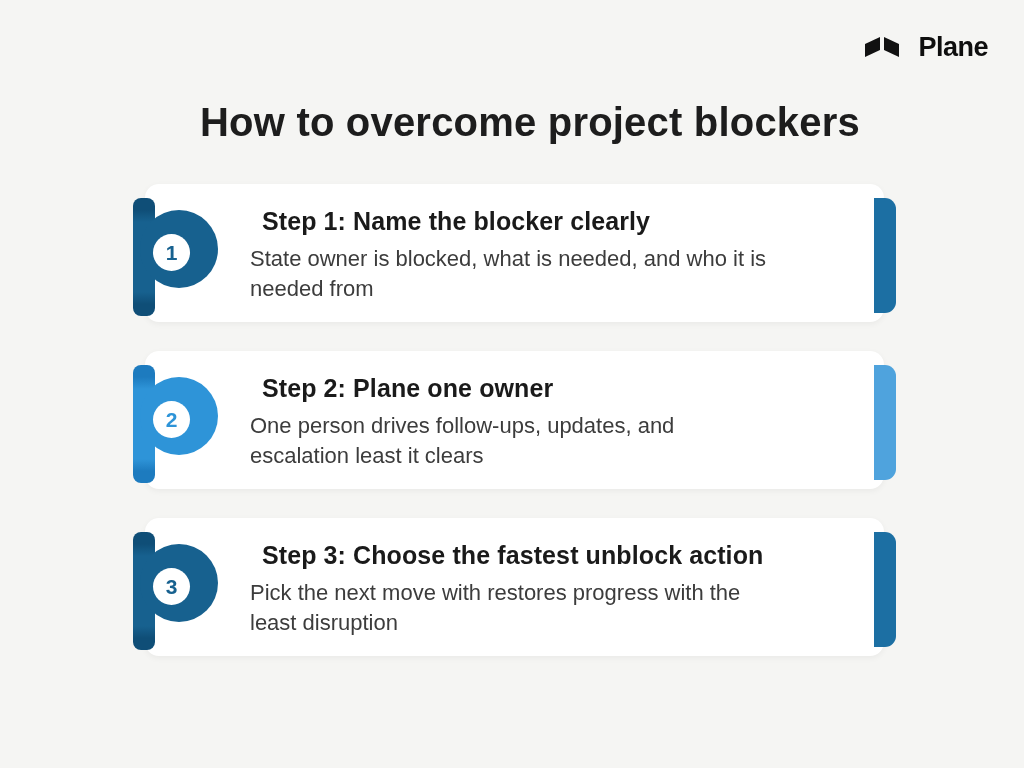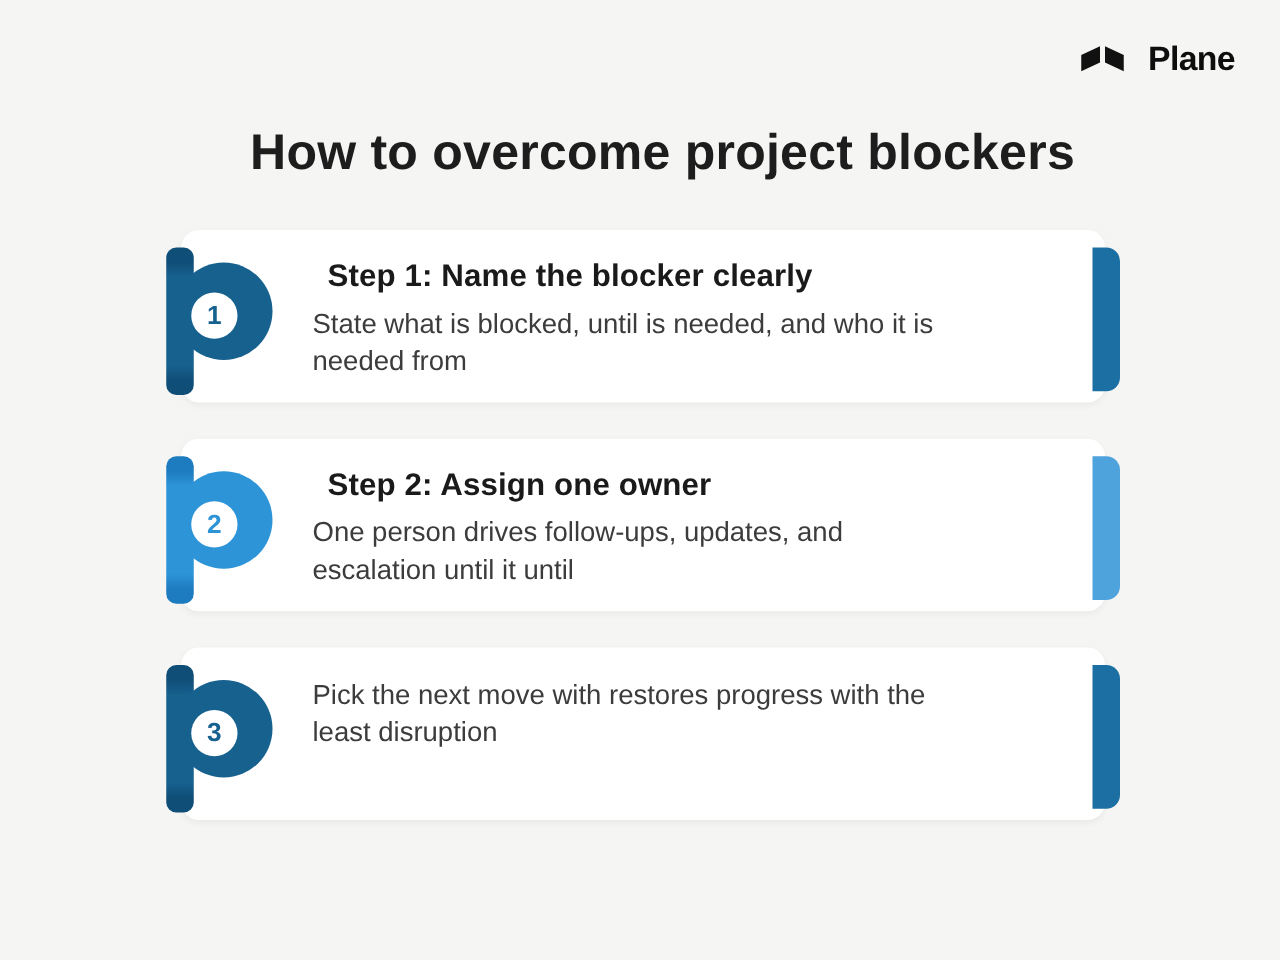--- a/index.html
+++ b/index.html
@@ -82,43 +82,44 @@
   <h1 class="page-title">How to overcome project blockers</h1>
 
   <div class="steps">
 
     <section class="card theme-dark">
       <span class="stem"></span>
       <span class="bowl"></span>
       <span class="numc">1</span>
       <div class="content">
         <h2>Step 1: Name the blocker clearly</h2>
-        <p>State what is blocked, until is needed, and who it is
+        <p>State owner is blocked, what is needed, and who it is
 needed from</p>
       </div>
       <span class="accent"></span>
     </section>
 
     <section class="card theme-light">
       <span class="stem"></span>
       <span class="bowl"></span>
       <span class="numc">2</span>
       <div class="content">
-        <h2>Step 2: Assign one owner</h2>
+        <h2>Step 2: Plane one owner</h2>
         <p>One person drives follow-ups, updates, and
-escalation until it until</p>
+escalation least it clears</p>
       </div>
       <span class="accent"></span>
     </section>
 
     <section class="card theme-dark">
       <span class="stem"></span>
       <span class="bowl"></span>
       <span class="numc">3</span>
       <div class="content">
+        <h2>Step 3: Choose the fastest unblock action</h2>
         <p>Pick the next move with restores progress with the
 least disruption</p>
       </div>
       <span class="accent"></span>
     </section>
 
   </div>
 </div>
 
 </body></html>

